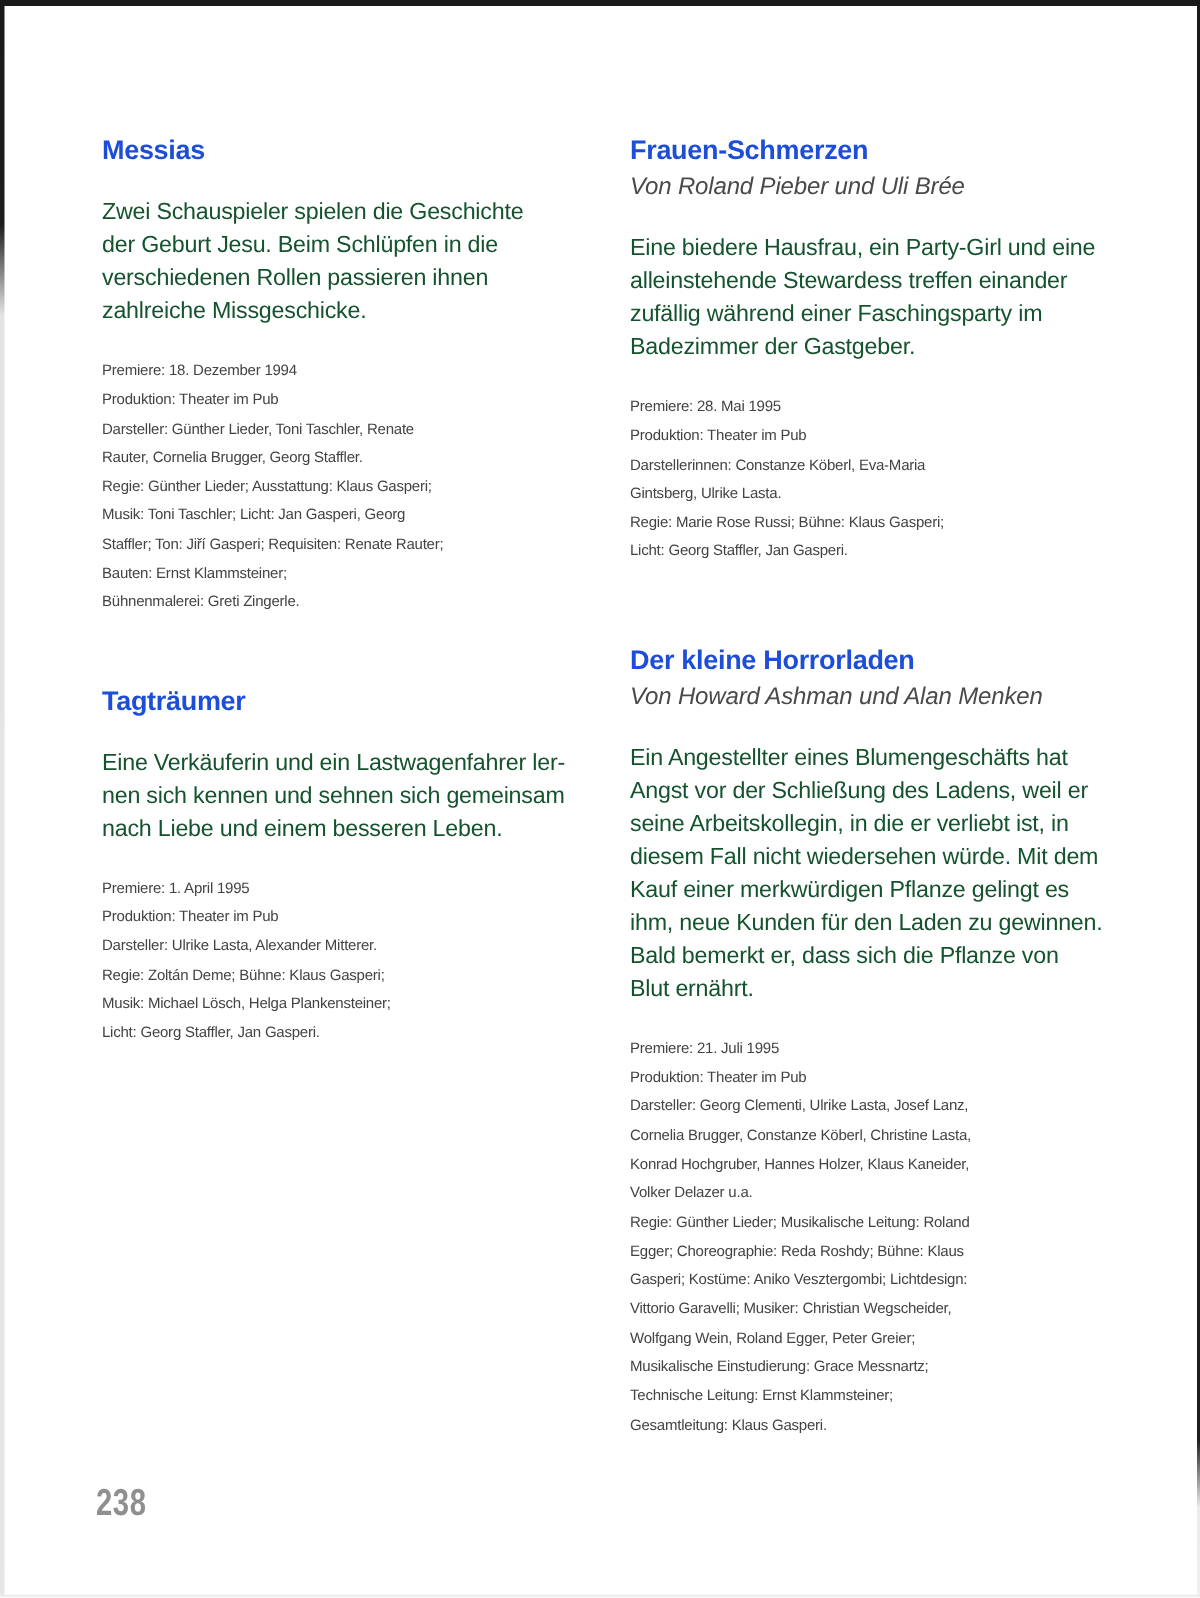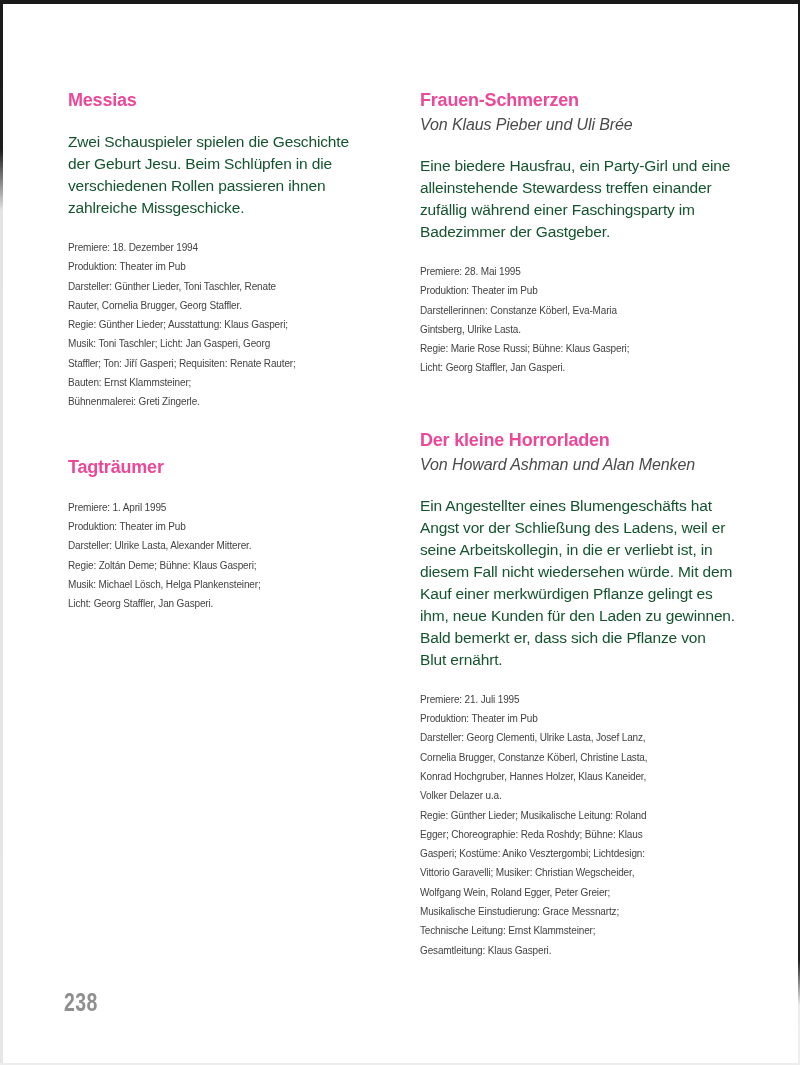--- a/index.html
+++ b/index.html
@@ -41,21 +41,21 @@
   .col-right { left: 420px; width: 336px; }
 
   .entry { margin: 0; }
   .entry + .entry { margin-top: 43px; }
 
   .title {
     margin: 0;
     font-size: 18px;
     line-height: 24px;
     font-weight: bold;
-    color: #ec4899;
+    color: #1d4ed8;
     letter-spacing: -0.2px;
   }
   .author {
     margin: 2px 0 0 0;
     font-size: 16px;
     line-height: 22px;
     font-style: italic;
     color: #4a4a4a;
     letter-spacing: -0.1px;
   }
@@ -108,33 +108,36 @@
 Darsteller: Günther Lieder, Toni Taschler, Renate
 Rauter, Cornelia Brugger, Georg Staffler.
 Regie: Günther Lieder; Ausstattung: Klaus Gasperi;
 Musik: Toni Taschler; Licht: Jan Gasperi, Georg
 Staffler; Ton: Jiří Gasperi; Requisiten: Renate Rauter;
 Bauten: Ernst Klammsteiner;
 Bühnenmalerei: Greti Zingerle.</p>
     </section>
     <section class="entry">
       <h2 class="title">Tagträumer</h2>
+      <p class="desc">Eine Verkäuferin und ein Lastwagenfahrer ler-
+nen sich kennen und sehnen sich gemeinsam
+nach Liebe und einem besseren Leben.</p>
       <p class="credits">Premiere: 1. April 1995
 Produktion: Theater im Pub
 Darsteller: Ulrike Lasta, Alexander Mitterer.
 Regie: Zoltán Deme; Bühne: Klaus Gasperi;
 Musik: Michael Lösch, Helga Plankensteiner;
 Licht: Georg Staffler, Jan Gasperi.</p>
     </section>
   </div>
 
   <div class="col col-right">
     <section class="entry">
       <h2 class="title">Frauen-Schmerzen</h2>
-      <p class="author">Von Klaus Pieber und Uli Brée</p>
+      <p class="author">Von Roland Pieber und Uli Brée</p>
       <p class="desc">Eine biedere Hausfrau, ein Party-Girl und eine
 alleinstehende Stewardess treffen einander
 zufällig während einer Faschingsparty im
 Badezimmer der Gastgeber.</p>
       <p class="credits">Premiere: 28. Mai 1995
 Produktion: Theater im Pub
 Darstellerinnen: Constanze Köberl, Eva-Maria
 Gintsberg, Ulrike Lasta.
 Regie: Marie Rose Russi; Bühne: Klaus Gasperi;
 Licht: Georg Staffler, Jan Gasperi.</p>

